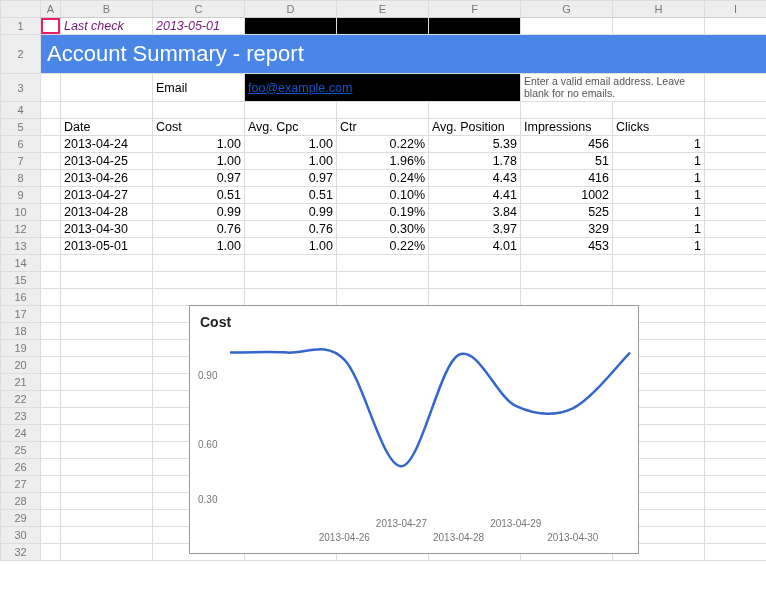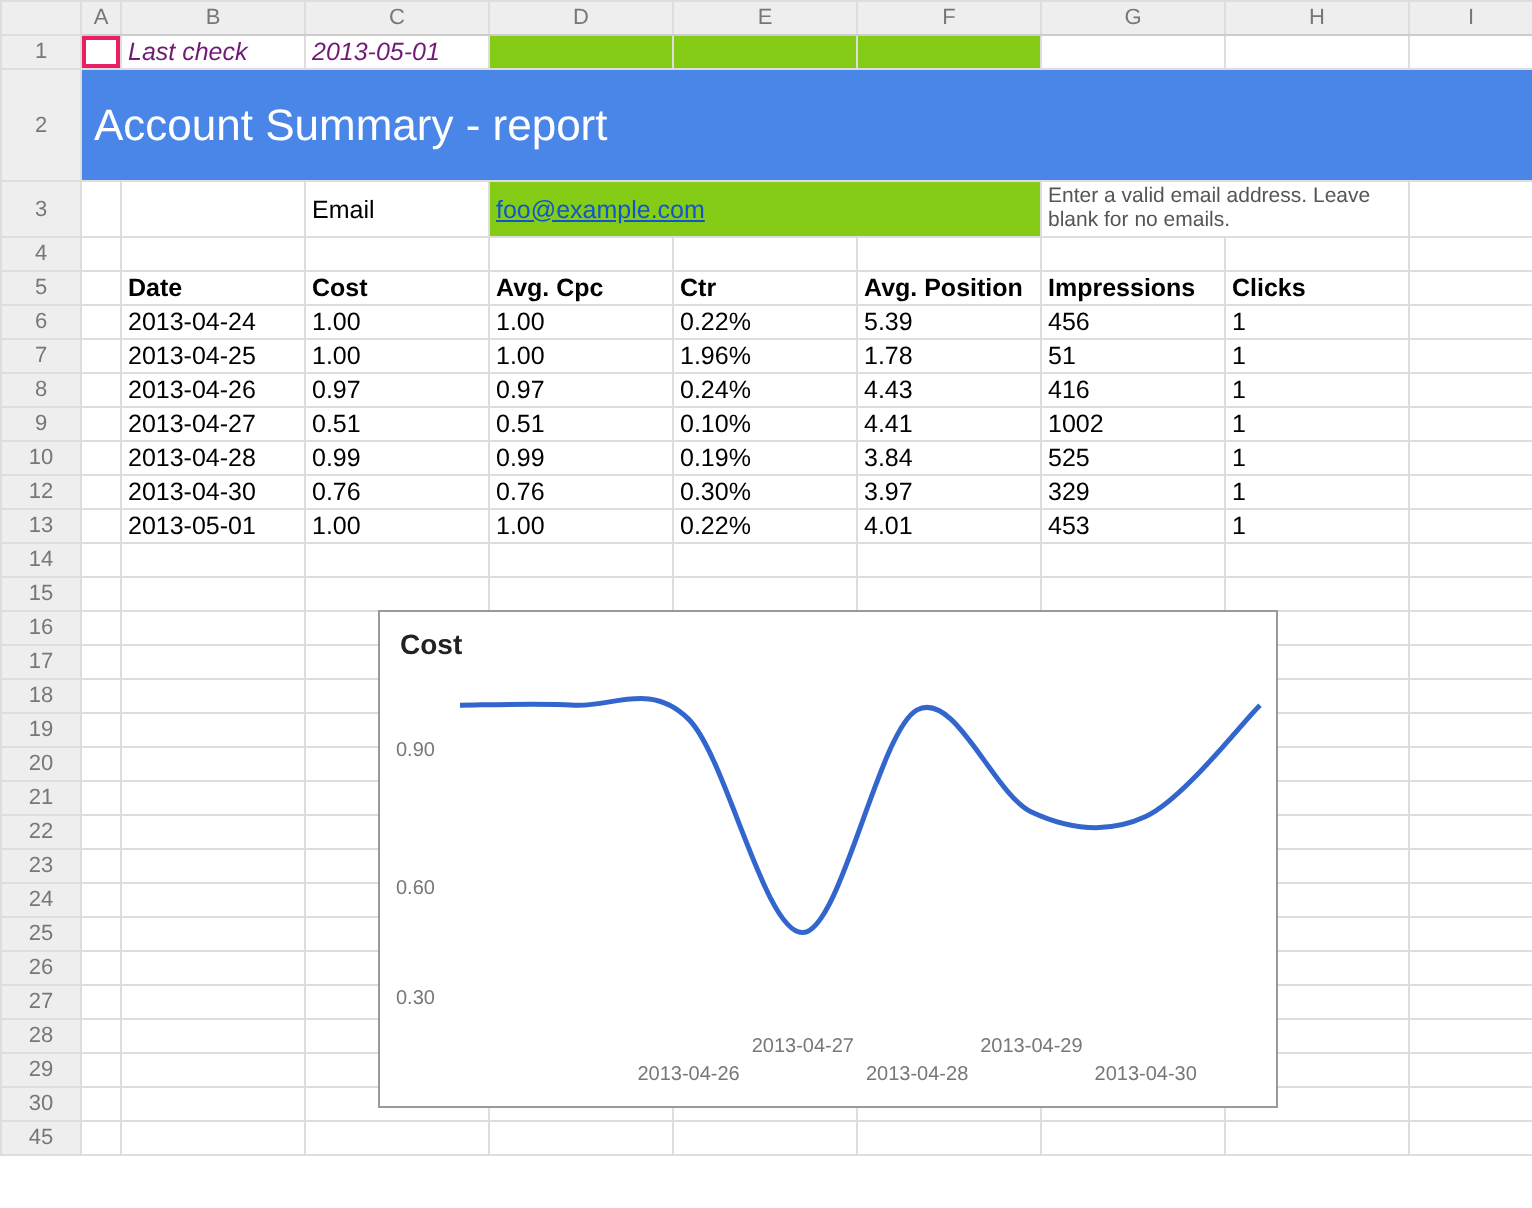--- a/index.html
+++ b/index.html
@@ -4,25 +4,25 @@
 <style>
   html,body{margin:0;padding:0;font-family:Arial,sans-serif;font-size:13px;color:#000;background:#fff;width:766px;height:604px;overflow:hidden}
   table{border-collapse:collapse;table-layout:fixed;width:766px}
   th,td{border:1px solid #ddd;padding:0;height:17px;box-sizing:border-box;overflow:hidden;white-space:nowrap}
   th{background:#eee;color:#777;font-weight:normal;font-size:11px;text-align:center}
   th.corner{background:#eee}
   th.colh{border-bottom:1px solid #ccc}
   th.rowh{width:40px;font-size:11px}
   td{padding:0 3px;font-size:12.5px}
   .italic-gray{font-style:italic;color:#701a75}
-  .yellow{background:#84cc16}
+  .yellow{background:#000000}
   .blue-banner{background:#4986e7;color:#fff;font-size:22px;padding-left:6px}
-  .banner-row td{height:56px}
-  .bold{font-weight:bold}
-  .right{}
+  .banner-row td{height:39px}
+  .bold{font-weight:normal}
+  .right{text-align:right}
   .small-gray{font-size:10.5px;color:#555}
   .email-link{color:#1155cc;text-decoration:underline}
   .sel-cell{position:relative}
   .sel-cell::after{content:"";position:absolute;left:0;top:0;right:0;bottom:0;border:2px solid #e91e63;pointer-events:none}
   .sel-row th{background:#ddd}
   .chart-wrap{position:absolute;left:189px;top:305px;width:450px;height:249px;background:#fff;border:1px solid #999;box-sizing:border-box}
   .chart-title{position:absolute;left:10px;top:8px;font-weight:bold;font-size:14px;color:#222}
   .ytick{position:absolute;left:8px;font-size:10px;color:#777}
   .xtick{position:absolute;bottom:10px;font-size:10px;color:#777;transform:translateX(-50%)}
   .xtick2{position:absolute;bottom:24px;font-size:10px;color:#777;transform:translateX(-50%)}
@@ -401,21 +401,21 @@
           <td></td>
           <td></td>
           <td></td>
           <td></td>
           <td></td>
           <td></td>
           <td></td>
           <td></td>
         </tr>
         <tr>
-          <th class="rowh">45</th>
+          <th class="rowh">32</th>
           <td></td>
           <td></td>
           <td></td>
           <td></td>
           <td></td>
           <td></td>
           <td></td>
           <td></td>
           <td></td>
         </tr>

